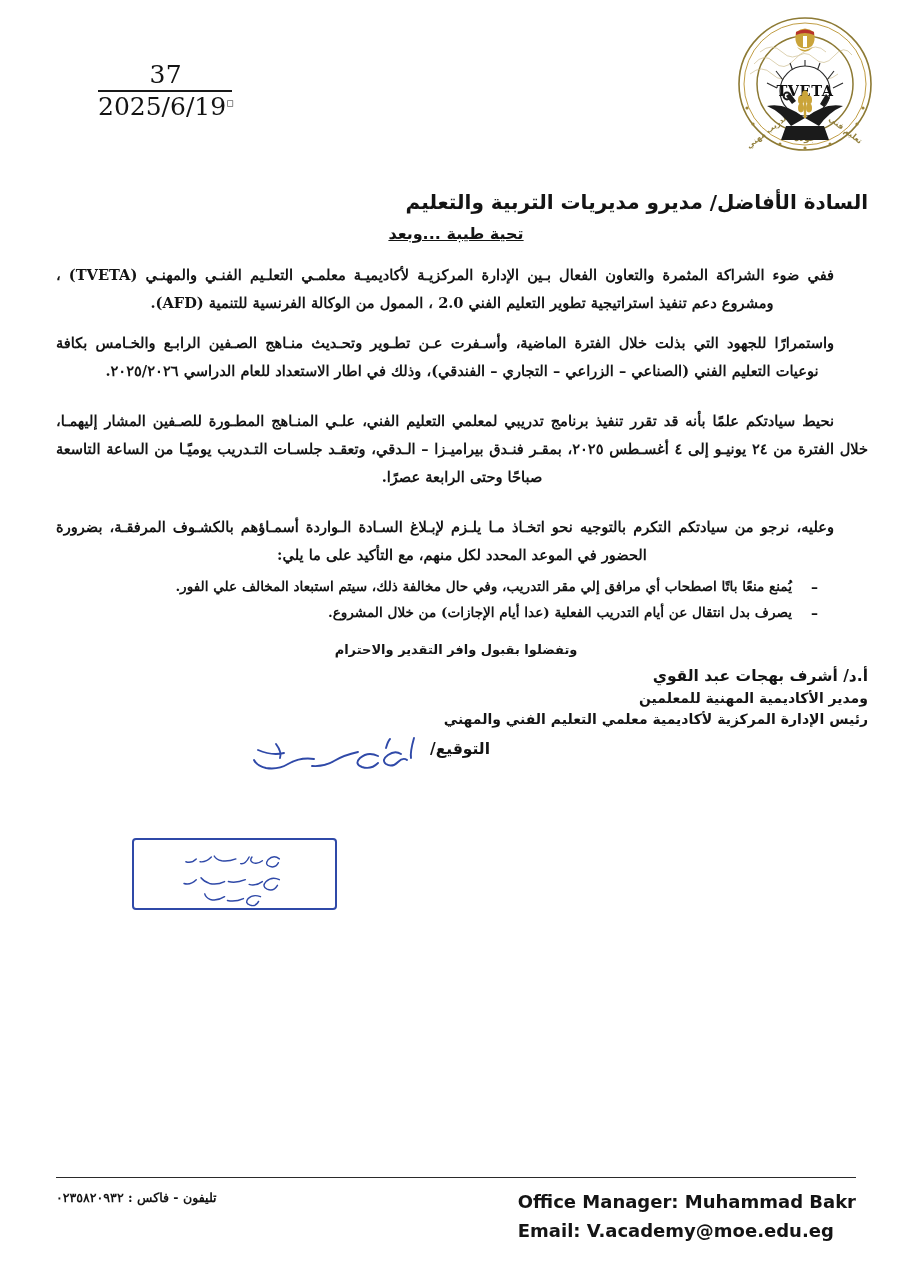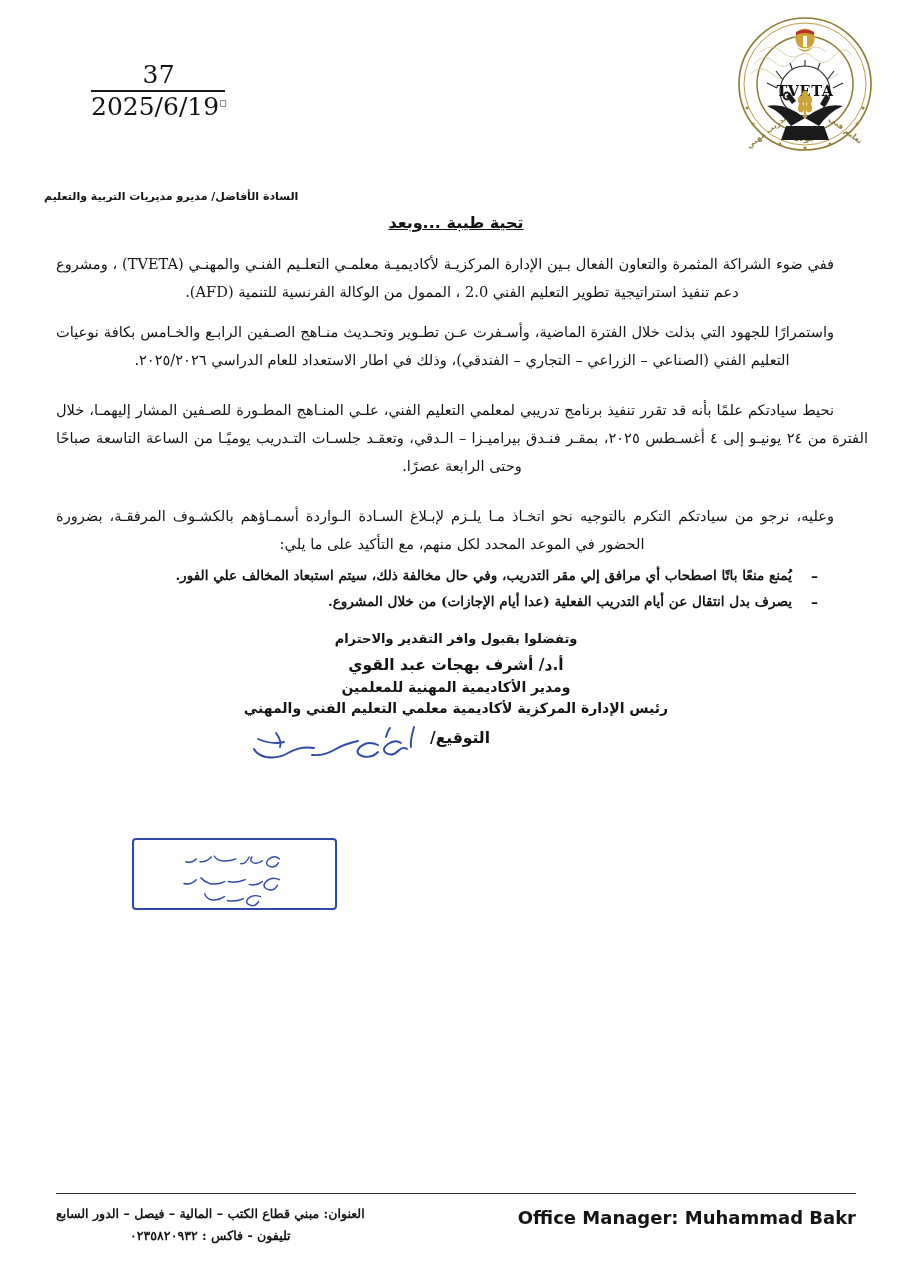--- a/index.html
+++ b/index.html
@@ -24,21 +24,21 @@
   }
   .logo-wrap{
     position:absolute;
     top:12px;right:22px;
     width:170px;height:150px;
   }
   .logo-wrap svg{display:block;}
 
   .refbox{
     position:absolute;
-    top:62px;left:91px;
+    top:62px;left:98px;
     text-align:center;
     font-family:"DejaVu Serif","Liberation Serif",serif;
     direction:ltr;
   }
   .refbox .num{
     font-size:25px;
     line-height:1.05;
     letter-spacing:.5px;
   }
   .refbox .rule{
@@ -57,42 +57,42 @@
     vertical-align:super;
   }
 
   
   .body-area{
     position:absolute;
     top:176px;right:0;left:0;
     padding:0 44px 0 44px;
   }
   .salutation{
-    text-align:left;
-    font-weight:bold;
-    font-size:11px;
+    text-align:right;
+    font-weight:bold;
+    font-size:20px;
     letter-spacing:-0.2px;
     margin:14px 0 0 0;
   }
   .greeting{
     text-align:center;
     font-weight:bold;
     font-size:16px;
     margin:10px 0 0 0;
     text-decoration:underline;
   }
   p.para{
     font-family:"DejaVu Serif","Liberation Serif",serif;
     font-size:14.6px;
     line-height:1.92;
     text-align:justify;
     text-align-last:center;
     margin:14px 0 0 12px;
     text-indent:34px;
-    font-weight:400;
+    font-weight:700;
   }
   p.para.p1{margin-top:18px;}
   p.para.p2{margin-top:12px;}
   p.para.p3{margin-top:22px;}
   p.para.p4{margin-top:22px;}
 
   ul.bullets{
     list-style:none;
     margin:6px 46px 0 22px;
     padding:0;
@@ -116,21 +116,20 @@
 
   .closing{
     text-align:center;
     font-weight:bold;
     font-size:13px;
     margin-top:18px;
   }
 
   
   .sig-block{
-    text-align:center;
     margin-top:10px;
   }
   .sig-name{
     font-weight:bold;
     font-size:15.5px;
     margin-bottom:3px;
   }
   .sig-title{
     font-weight:bold;
     font-size:14px;
@@ -344,21 +343,21 @@
         <path d="M92 60 q-8 5 -15 3 q-5 -2 -6 -6"></path>
       </g>
     </svg>
   </div>
 
   <div class="footer">
     <div class="divider"></div>
     <div class="footer-cols">
       <div class="f-left">
         <div>Office Manager: Muhammad Bakr</div>
+        <div>Email: V.academy@moe.edu.eg</div>
       </div>
       <div class="f-right">
-        <div>العنوان: مبني قطاع الكتب – المالية – فيصل – الدور السابع</div>
         <div>تليفون - فاكس : ٠٢٣٥٨٢٠٩٣٢</div>
       </div>
     </div>
   </div>
 
 </div>
 
 </body></html>

